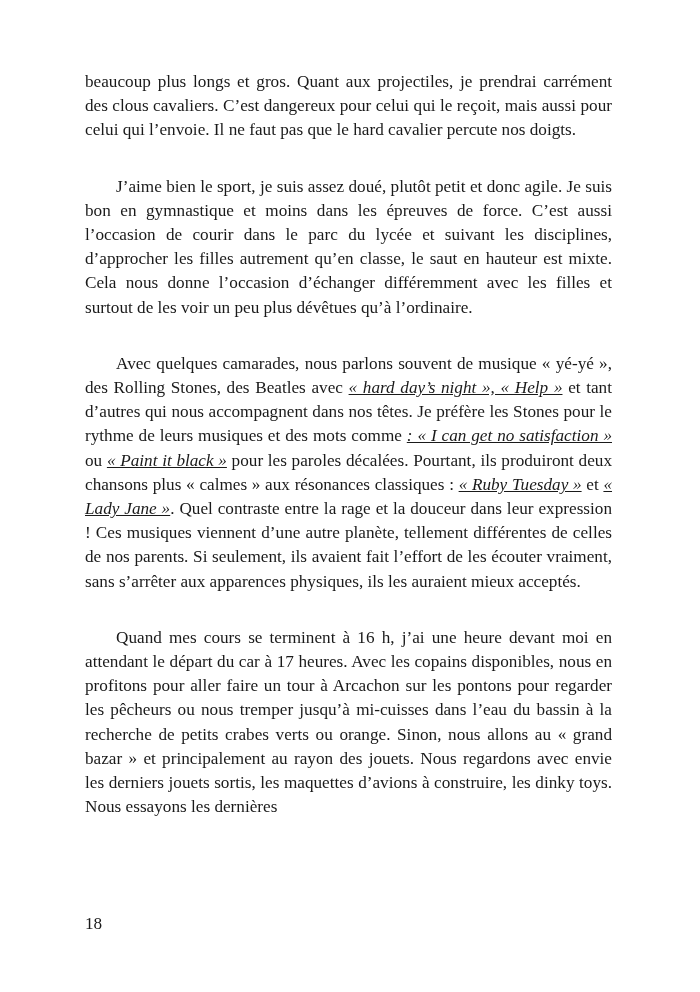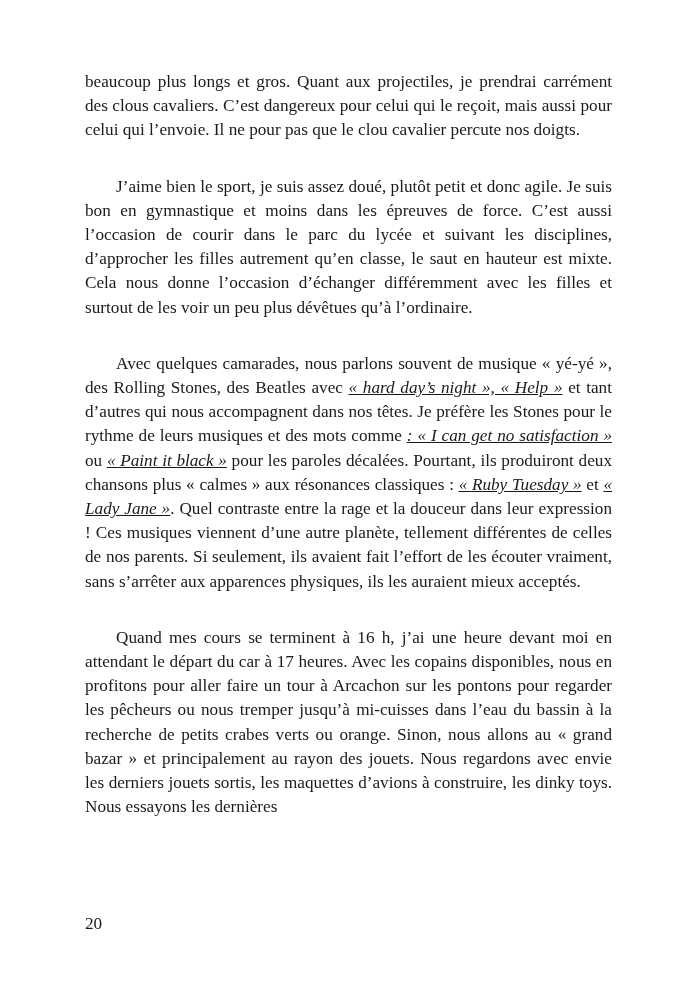--- a/index.html
+++ b/index.html
@@ -43,27 +43,27 @@
       top: 912px;
       font-size: 17.2px;
       line-height: 24px;
     }
   </style>
 </head>
 <body>
 
 <div class="page">
   <p class="para">
-    <span>beaucoup plus longs et gros. Quant aux projectiles, je prendrai carrément des clous cavaliers. C’est dangereux pour celui qui le reçoit, mais aussi pour celui qui l’envoie. Il ne pour pas que le clou cavalier percute nos doigts.</span>
+    <span>beaucoup plus longs et gros. Quant aux projectiles, je prendrai carrément des clous cavaliers. C’est dangereux pour celui qui le reçoit, mais aussi pour celui qui l’envoie. Il ne faut pas que le hard cavalier percute nos doigts.</span>
   </p>
 
   <p class="para indent">
     <span>J’aime bien le sport, je suis assez doué, plutôt petit et donc agile. Je suis bon en gymnastique et moins dans les épreuves de force. C’est aussi l’occasion de courir dans le parc du lycée et suivant les disciplines, d’approcher les filles autrement qu’en classe, le saut en hauteur est mixte. Cela nous donne l’occasion d’échanger différemment avec les filles et surtout de les voir un peu plus dévêtues qu’à l’ordinaire.</span>
   </p>
 
   <p class="para indent"><span>Avec quelques camarades, nous parlons souvent de musique « yé-yé », des Rolling Stones, des Beatles avec </span><span class="it">« hard day’s night », « Help »</span><span> et tant d’autres qui nous accompagnent dans nos têtes. Je préfère les Stones pour le rythme de leurs musiques et des mots comme </span><span class="it">: « I can get no satisfaction »</span><span> ou </span><span class="it">« Paint it black »</span><span> pour les paroles décalées. Pourtant, ils produiront deux chansons plus « calmes » aux résonances classiques : </span><span class="it">« Ruby Tuesday »</span><span> et </span><span class="it">« Lady Jane »</span><span>. Quel contraste entre la rage et la douceur dans leur expression ! Ces musiques viennent d’une autre planète, tellement différentes de celles de nos parents. Si seulement, ils avaient fait l’effort de les écouter vraiment, sans s’arrêter aux apparences physiques, ils les auraient mieux acceptés.</span></p>
 
   <p class="para indent">
     <span>Quand mes cours se terminent à 16 h, j’ai une heure devant moi en attendant le départ du car à 17 heures. Avec les copains disponibles, nous en profitons pour aller faire un tour à Arcachon sur les pontons pour regarder les pêcheurs ou nous tremper jusqu’à mi-cuisses dans l’eau du bassin à la recherche de petits crabes verts ou orange. Sinon, nous allons au « grand bazar » et principalement au rayon des jouets. Nous regardons avec envie les derniers jouets sortis, les maquettes d’avions à construire, les dinky toys. Nous essayons les dernières</span>
   </p>
 </div>
 
-<div class="page-number">20</div>
+<div class="page-number">18</div>
 
 </body></html>

